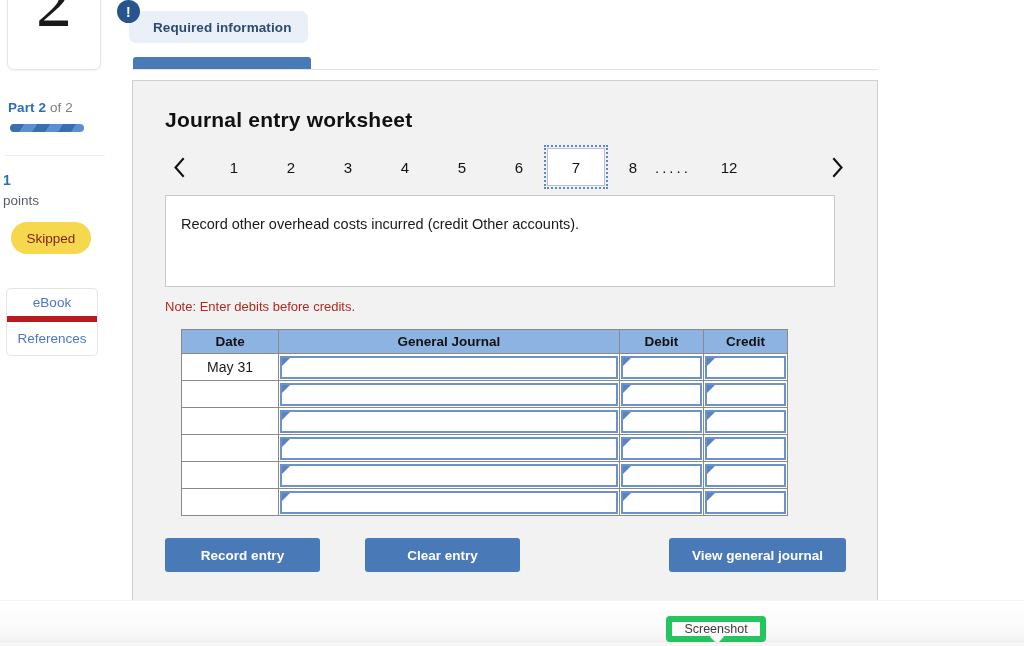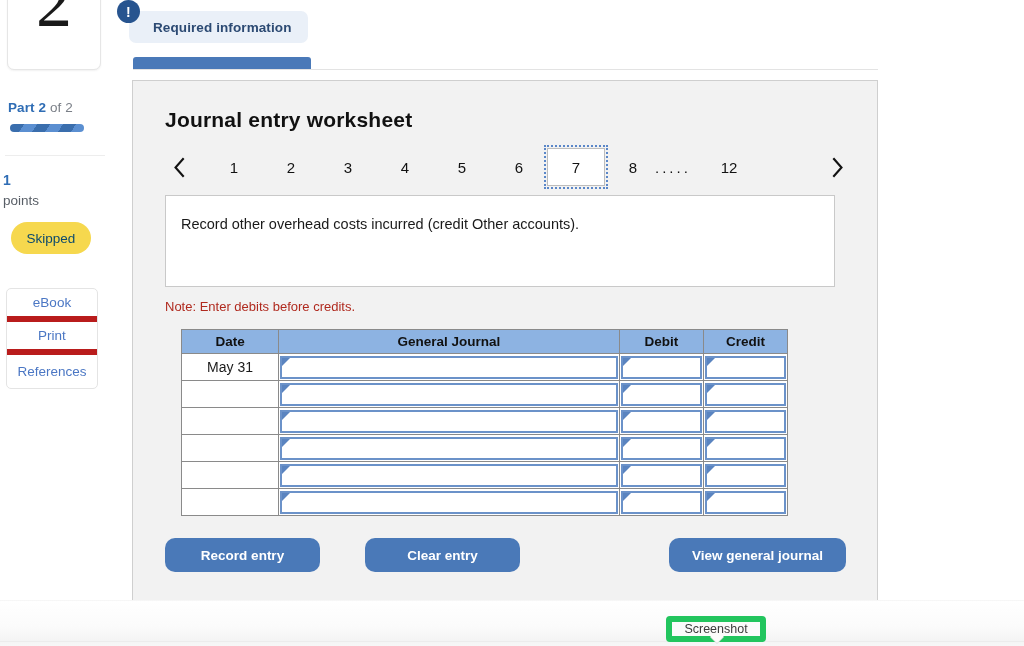--- a/index.html
+++ b/index.html
@@ -37,21 +37,21 @@
 
   .sb-divider { position:absolute; left:5px; top:155px; width:100px; height:1px; background:#ededed; }
 
   .points-num { position:absolute; left:3px; top:172px; font-size:14px; color:#2f6db5; font-weight:bold; }
   .points-label { position:absolute; left:3px; top:193px; font-size:13.5px; color:#585e66; }
 
   .skipped-pill {
     position:absolute; left:11px; top:222px; width:80px; height:32px;
     background:#f6d84e; border-radius:16px;
     display:flex; align-items:center; justify-content:center;
-    font-size:13.5px; color:#0c4a6e;
+    font-size:13.5px; color:#7f1d1d;
   }
 
   .res-box {
     position:absolute; left:6px; top:288px; width:92px;
     border:1px solid #e4e4e4; border-radius:5px; background:#fff; overflow:hidden;
   }
   .res-item {
     height:33px; display:flex; align-items:center; justify-content:center;
     font-size:13.5px; color:#4b77c4; border-bottom:6px solid #b91c1c;
   }
@@ -130,21 +130,21 @@
     border:2px solid #6b92c9;
   }
   .cellbox::before {
     content:""; position:absolute; left:0; top:0;
     border-top:8px solid #5a84c0; border-right:8px solid transparent;
   }
   td.plain { background:#fff; }
 
   
   .btn {
-    position:absolute; height:34px; background:#4a79b8; border:none; border-radius:10px;
+    position:absolute; height:34px; background:#4a79b8; border:none; border-radius:3px;
     color:#fff; font-size:13.5px; font-weight:bold; font-family:"Liberation Sans", sans-serif;
     cursor:pointer; display:flex; align-items:center; justify-content:center;
   }
   .btn-record { left:32px; top:457px; width:155px; }
   .btn-clear  { left:232px; top:457px; width:155px; }
   .btn-view   { left:536px; top:457px; width:177px; }
 
   
   .footer-grad {
     position:absolute; left:0; top:600px; width:1024px; height:46px;
@@ -188,23 +188,20 @@
     <div class="points-num">1</div>
     <div class="points-label">points</div>
 
     <div class="skipped-pill">
       <span>Skipped</span>
     </div>
 
     <div class="res-box">
       <div class="res-item">
         <span>eBook</span>
-      </div>
-      <div class="res-item">
-        <span>Print</span>
       </div>
       <div class="res-item">
         <span>References</span>
       </div>
     </div>
   </div>
 
   <div class="req-wrap">
     <div class="req-badge">
       <span class="req-bang">!</span>

